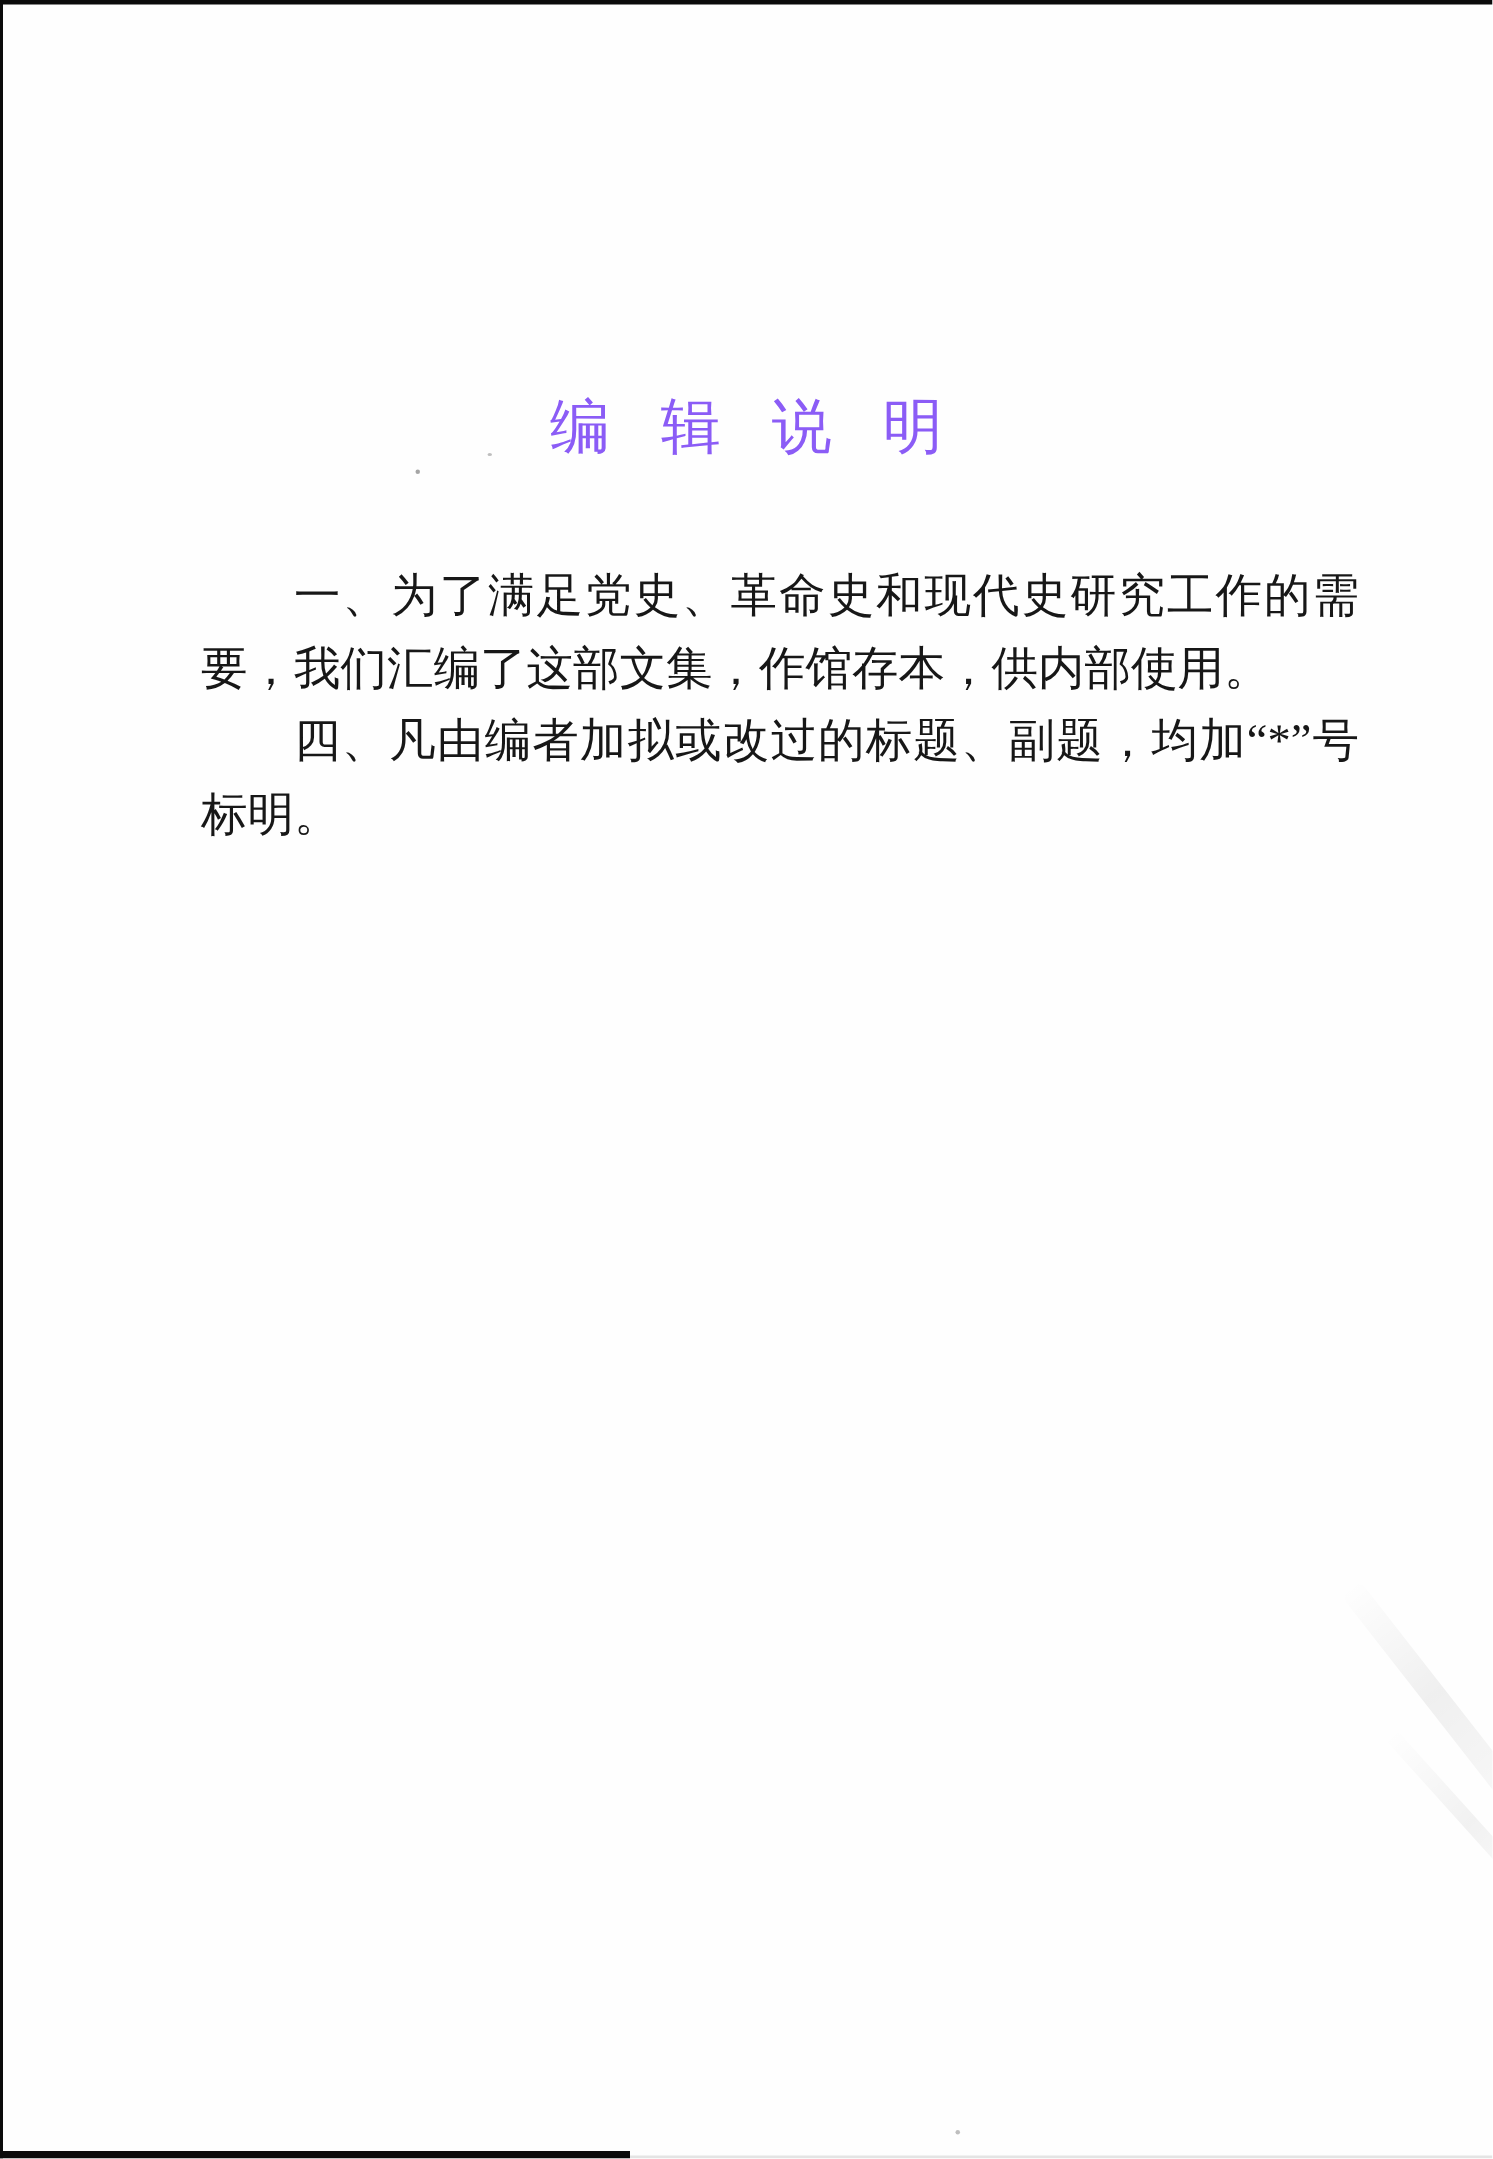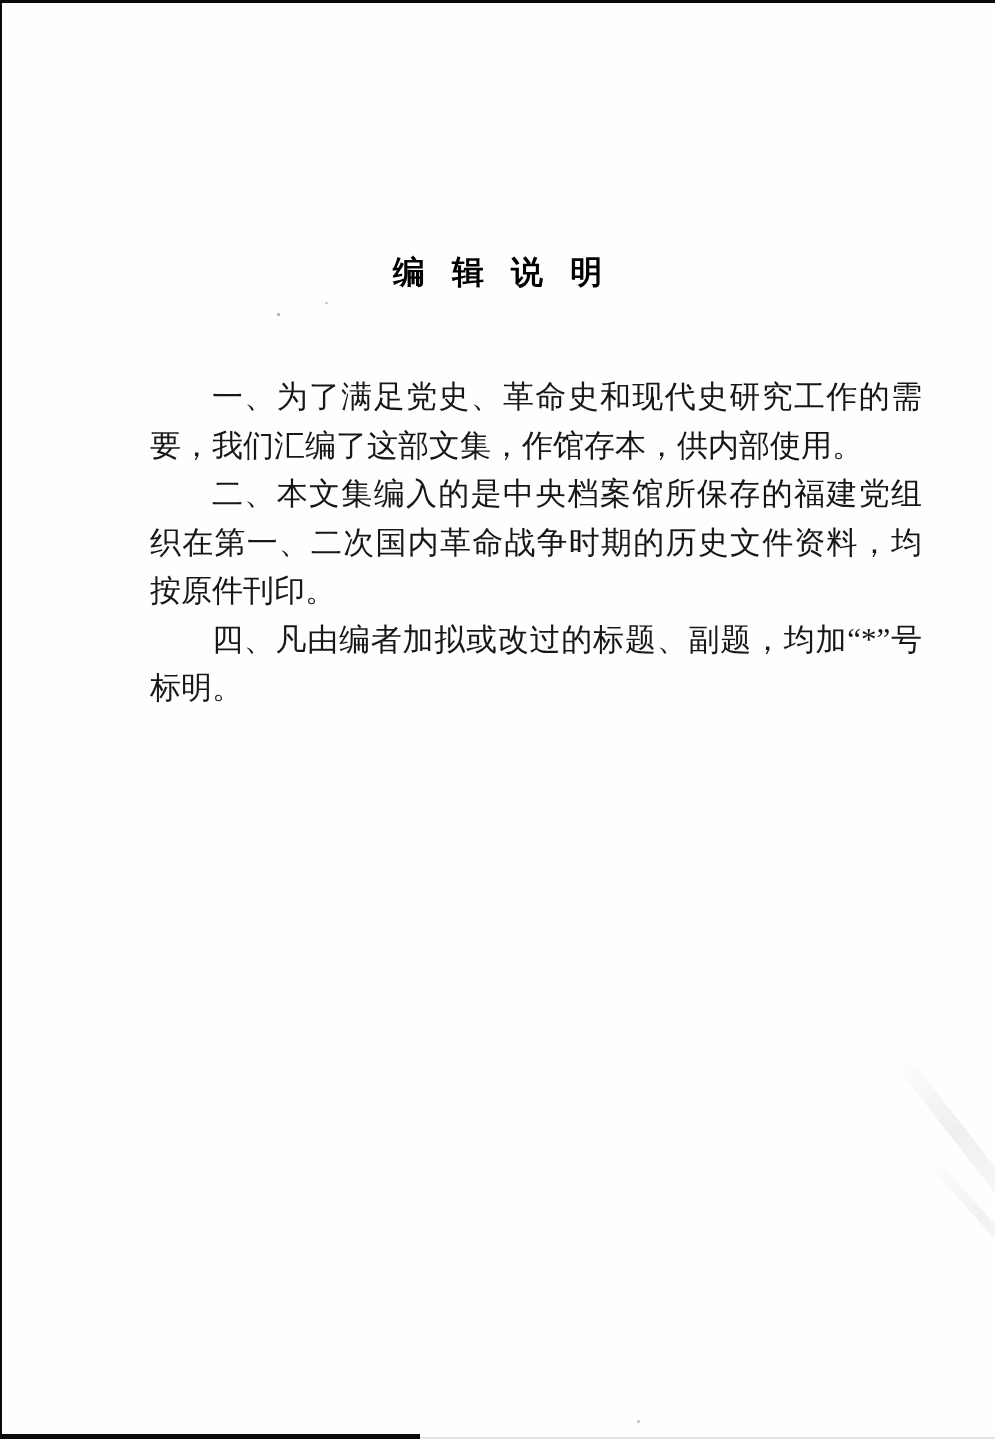--- a/index.html
+++ b/index.html
@@ -65,33 +65,32 @@
   .speck-1 { position: absolute; left: 277px; top: 313px; width: 3px; height: 3px; background: rgba(0,0,0,0.35); border-radius: 50%; }
   .speck-2 { position: absolute; left: 325px; top: 302px; width: 3px; height: 2px; background: rgba(0,0,0,0.25); border-radius: 50%; }
   .speck-3 { position: absolute; left: 637px; top: 1420px; width: 3px; height: 3px; background: rgba(0,0,0,0.25); border-radius: 50%; }
 
   .title {
     position: absolute;
     top: 230px;
     left: 0;
     width: 100%;
     text-align: center;
-    font-size: 32px;
-    font-weight: 700;
+    font-size: 40px;
+    font-weight: 400;
     letter-spacing: 0.85em;
     text-indent: 0.85em; 
     white-space: nowrap;
-    color: #000000;
+    color: #8b5cf6;
   }
   .body-text {
     position: absolute;
     left: 134px;
     top: 373px;
     width: 772px;
-    margin-left: 16px;
   }
   .body-text p {
     margin: 0;
     font-size: 31px;
     font-weight: 500;
     line-height: 48.5px;
     text-align: justify;
     text-justify: inter-character;
     text-indent: 2em;
     color: #171717;
@@ -100,21 +99,20 @@
 </style>
 </head>
 <body>
 
 <div class="page">
 
   <h1 class="title">编辑说明</h1>
 
   <div class="body-text">
     <p>一、为了满足党史、革命史和现代史研究工作的需要，我们汇编了这部文集，作馆存本，供内部使用。</p>
-    <p>二、本文集编入的是中央档案馆所保存的福建党组织在第一、二次国内革命战争时期的历史文件资料，均按原件刊印。</p>
     <p>四、凡由编者加拟或改过的标题、副题，均加“*”号标明。</p>
   </div>
 
   <div class="edge-top"></div>
   <div class="edge-left"></div>
   <div class="edge-bottom-strong"></div>
   <div class="edge-bottom-faint"></div>
   <div class="smudge-1"></div>
   <div class="smudge-2"></div>
   <div class="speck-1"></div>

